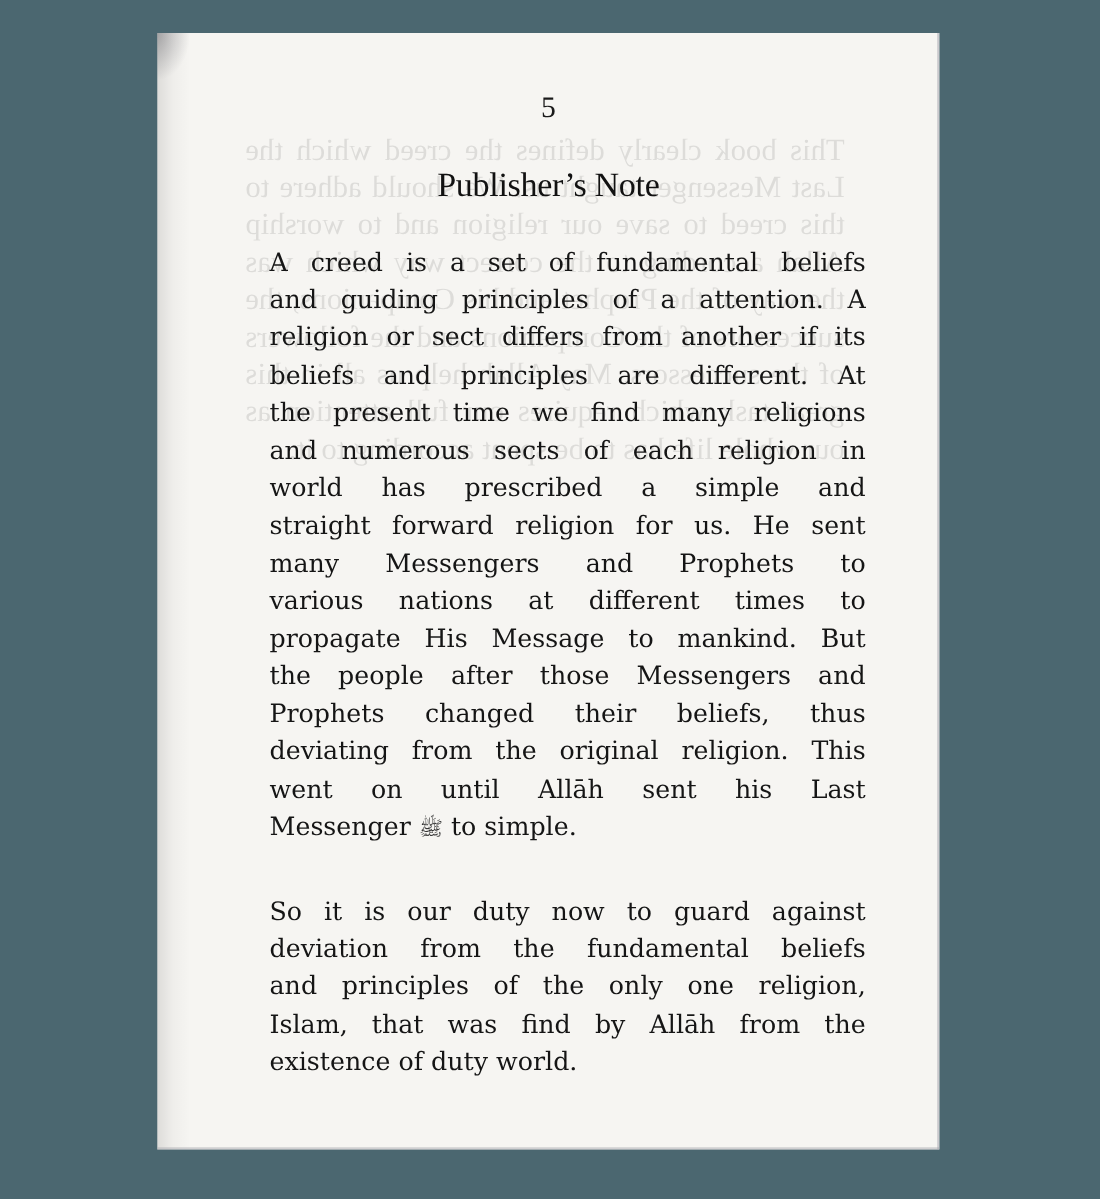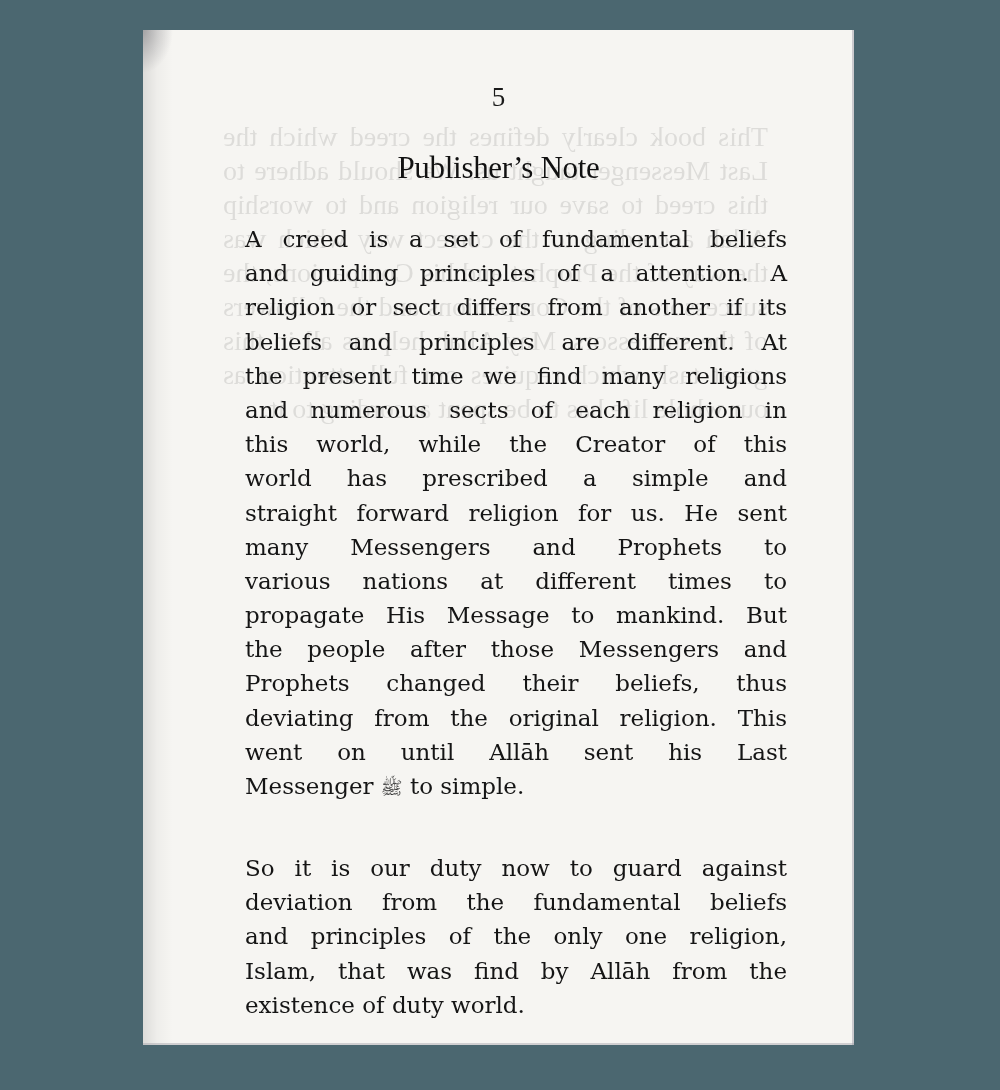--- a/index.html
+++ b/index.html
@@ -64,21 +64,21 @@
     width: 542px;
     font-family: "DejaVu Serif", "Liberation Serif", serif;
     font-size: 23px;
     line-height: 34.2px;
     color: #151515;
     text-align: justify;
     text-align-last: left;
     margin: 16px;
   }
   .para-1 { top: 176px; }
-  .para-2 { top: 805px; }
+  .para-2 { top: 766px; }
   .line {
     display: block;
     text-align: justify;
     text-align-last: justify;
     white-space: nowrap;
     height: 34.2px;
   }
   .line.last { text-align-last: left; }
   .honorific {
     font-size: 18px;
@@ -95,21 +95,20 @@
 
   <div class="title">Publisher’s Note</div>
 
   <div class="body-text para-1">
     <span class="line">A creed is a set of fundamental beliefs</span>
     <span class="line">and guiding principles of a attention. A</span>
     <span class="line">religion or sect differs from another if its</span>
     <span class="line">beliefs and principles are different. At</span>
     <span class="line">the present time we find many religions</span>
     <span class="line">and numerous sects of each religion in</span>
-    <span class="line">this world, while the Creator of this</span>
     <span class="line">world has prescribed a simple and</span>
     <span class="line">straight forward religion for us. He sent</span>
     <span class="line">many Messengers and Prophets to</span>
     <span class="line">various nations at different times to</span>
     <span class="line">propagate His Message to mankind. But</span>
     <span class="line">the people after those Messengers and</span>
     <span class="line">Prophets changed their beliefs, thus</span>
     <span class="line">deviating from the original religion. This</span>
     <span class="line">went on until Allāh sent his Last</span>
     <span class="line last"><span>Messenger</span> <span class="honorific">ﷺ</span> <span>to simple.</span></span>

